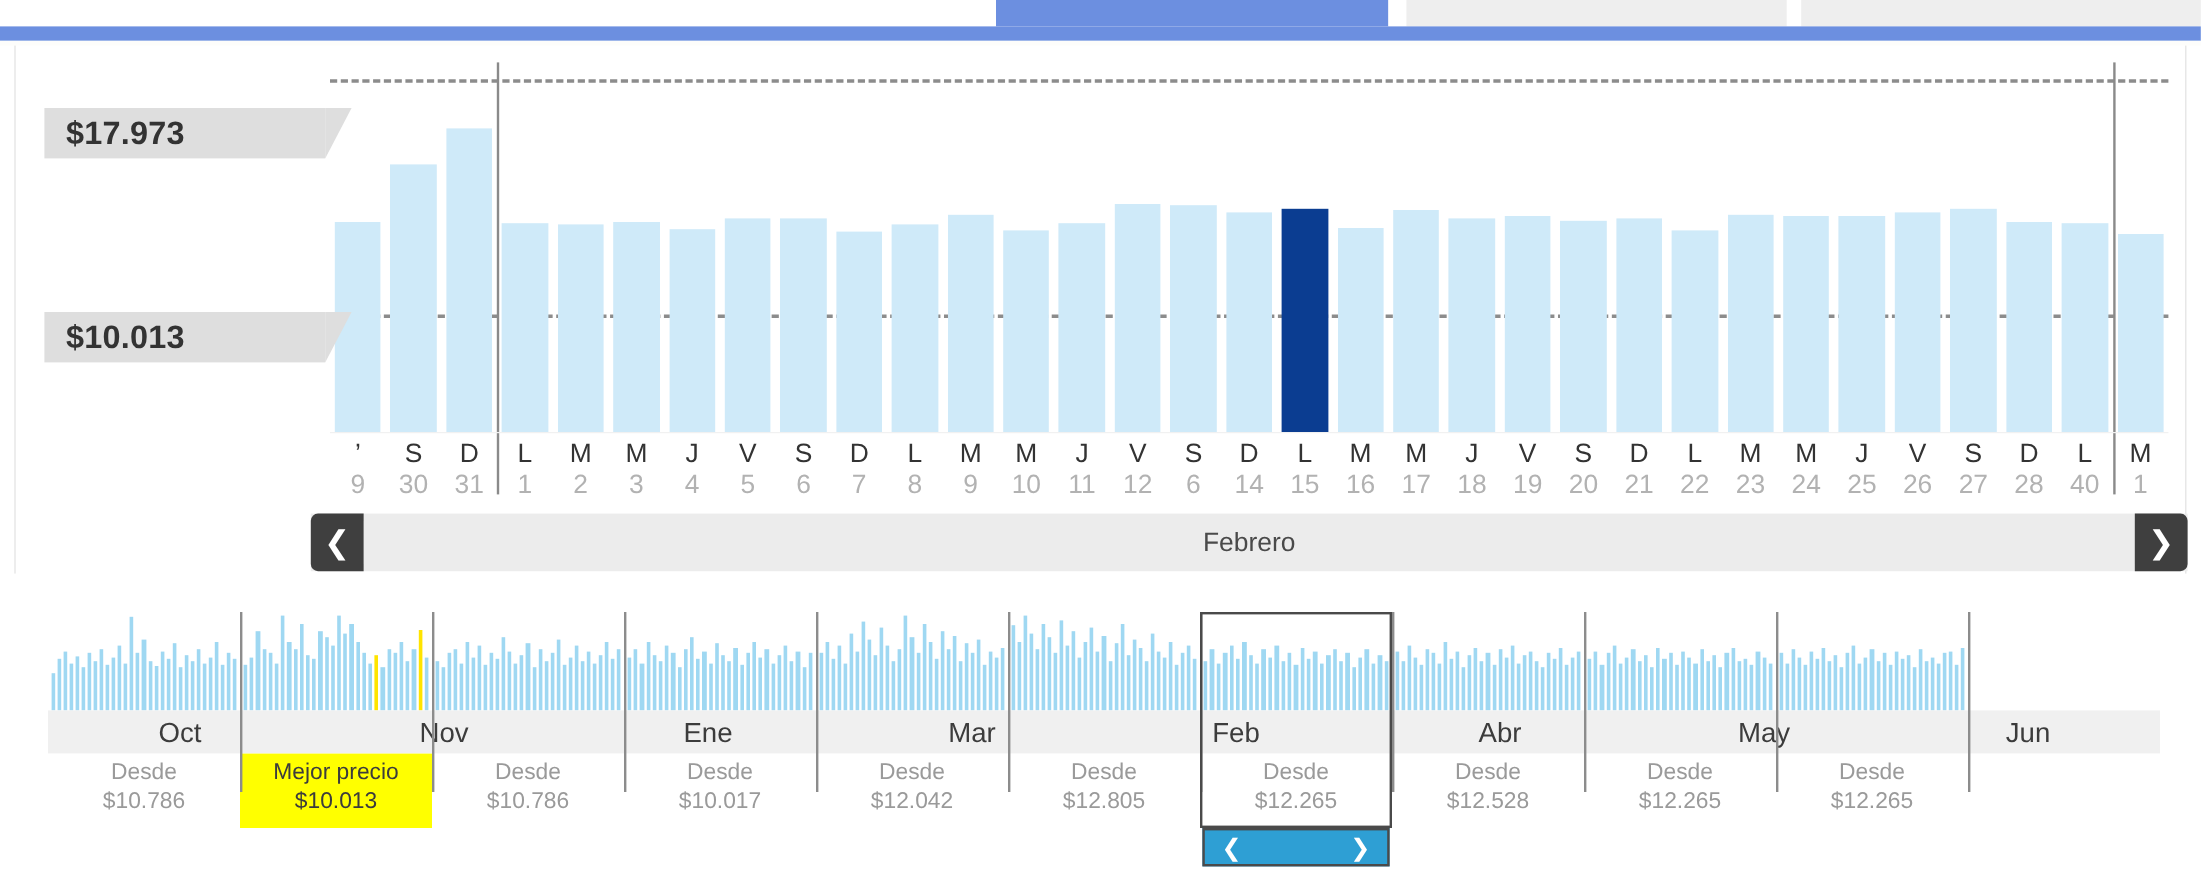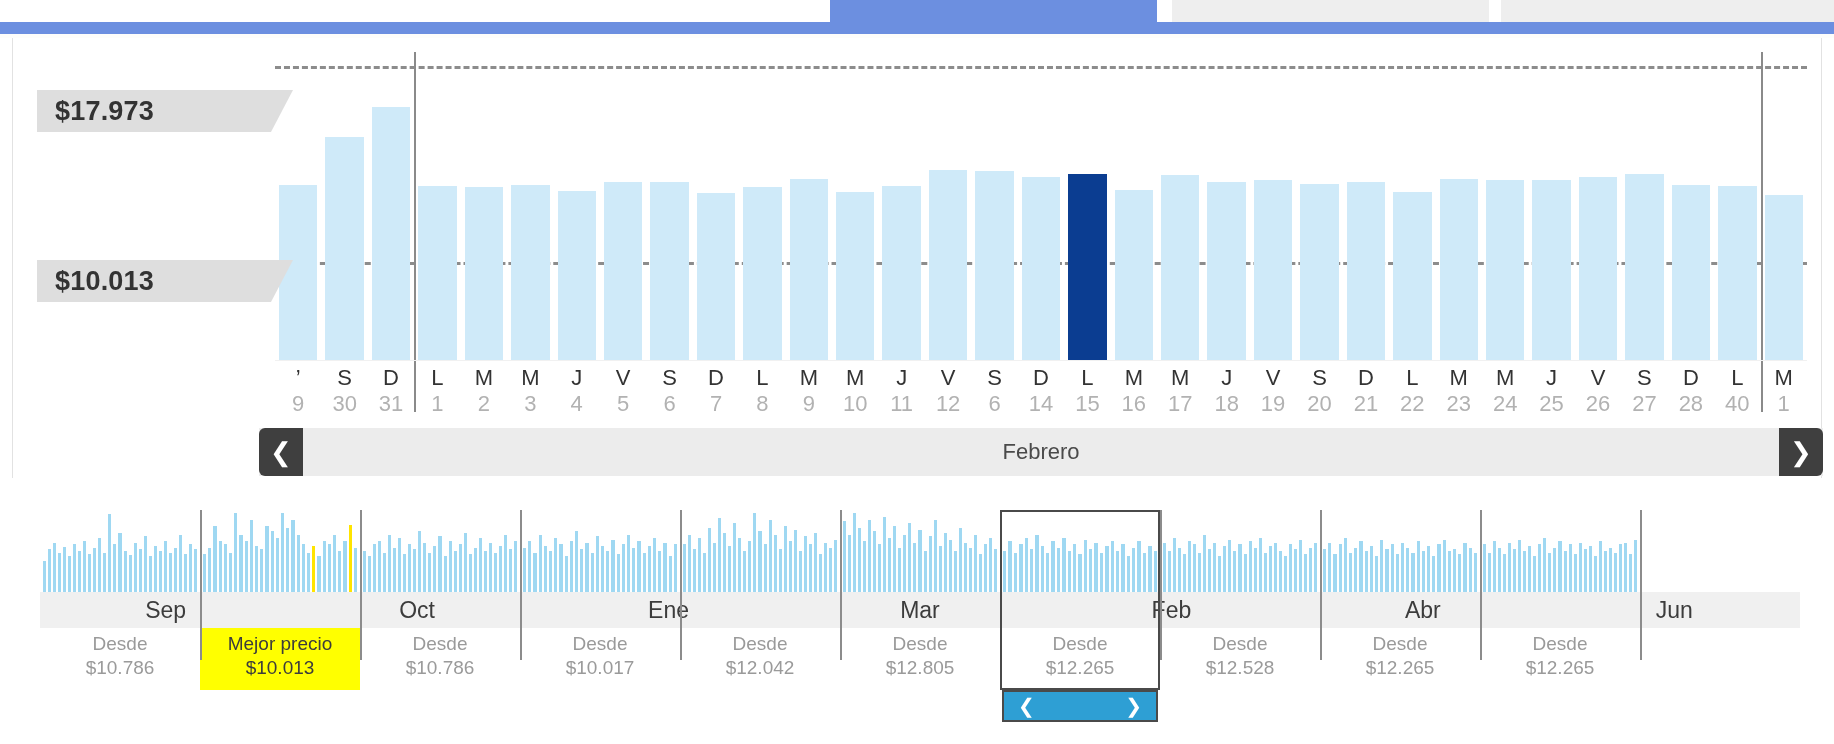--- a/index.html
+++ b/index.html
@@ -792,26 +792,27 @@
         <div class="sparkbar" style="height: 54%;"></div>
         <div class="sparkbar" style="height: 48%;"></div>
         <div class="sparkbar" style="height: 58%;"></div>
         <div class="sparkbar" style="height: 60%;"></div>
         <div class="sparkbar" style="height: 46%;"></div>
         <div class="sparkbar" style="height: 64%;"></div>
       </div>
       <div class="sparkmonth"></div>
     </div>
   <div class="monthrow" id="monthrow">
-      <div class="monthcell">Sep</div>
       <div class="monthcell">Oct</div>
+      <div class="monthcell">Nov</div>
       <div class="monthcell">Ene</div>
       <div class="monthcell">Mar</div>
       <div class="monthcell">Feb</div>
       <div class="monthcell">Abr</div>
+      <div class="monthcell">May</div>
       <div class="monthcell">Jun</div>
     </div>
   <div class="pricerow" id="pricerow">
       <div class="pricecell">
         <span class="plabel">Desde</span>
         <span class="pval">$10.786</span>
       </div>
       <div class="pricecell best">
         <span class="plabel">Mejor precio</span>
         <span class="pval">$10.013</span>

